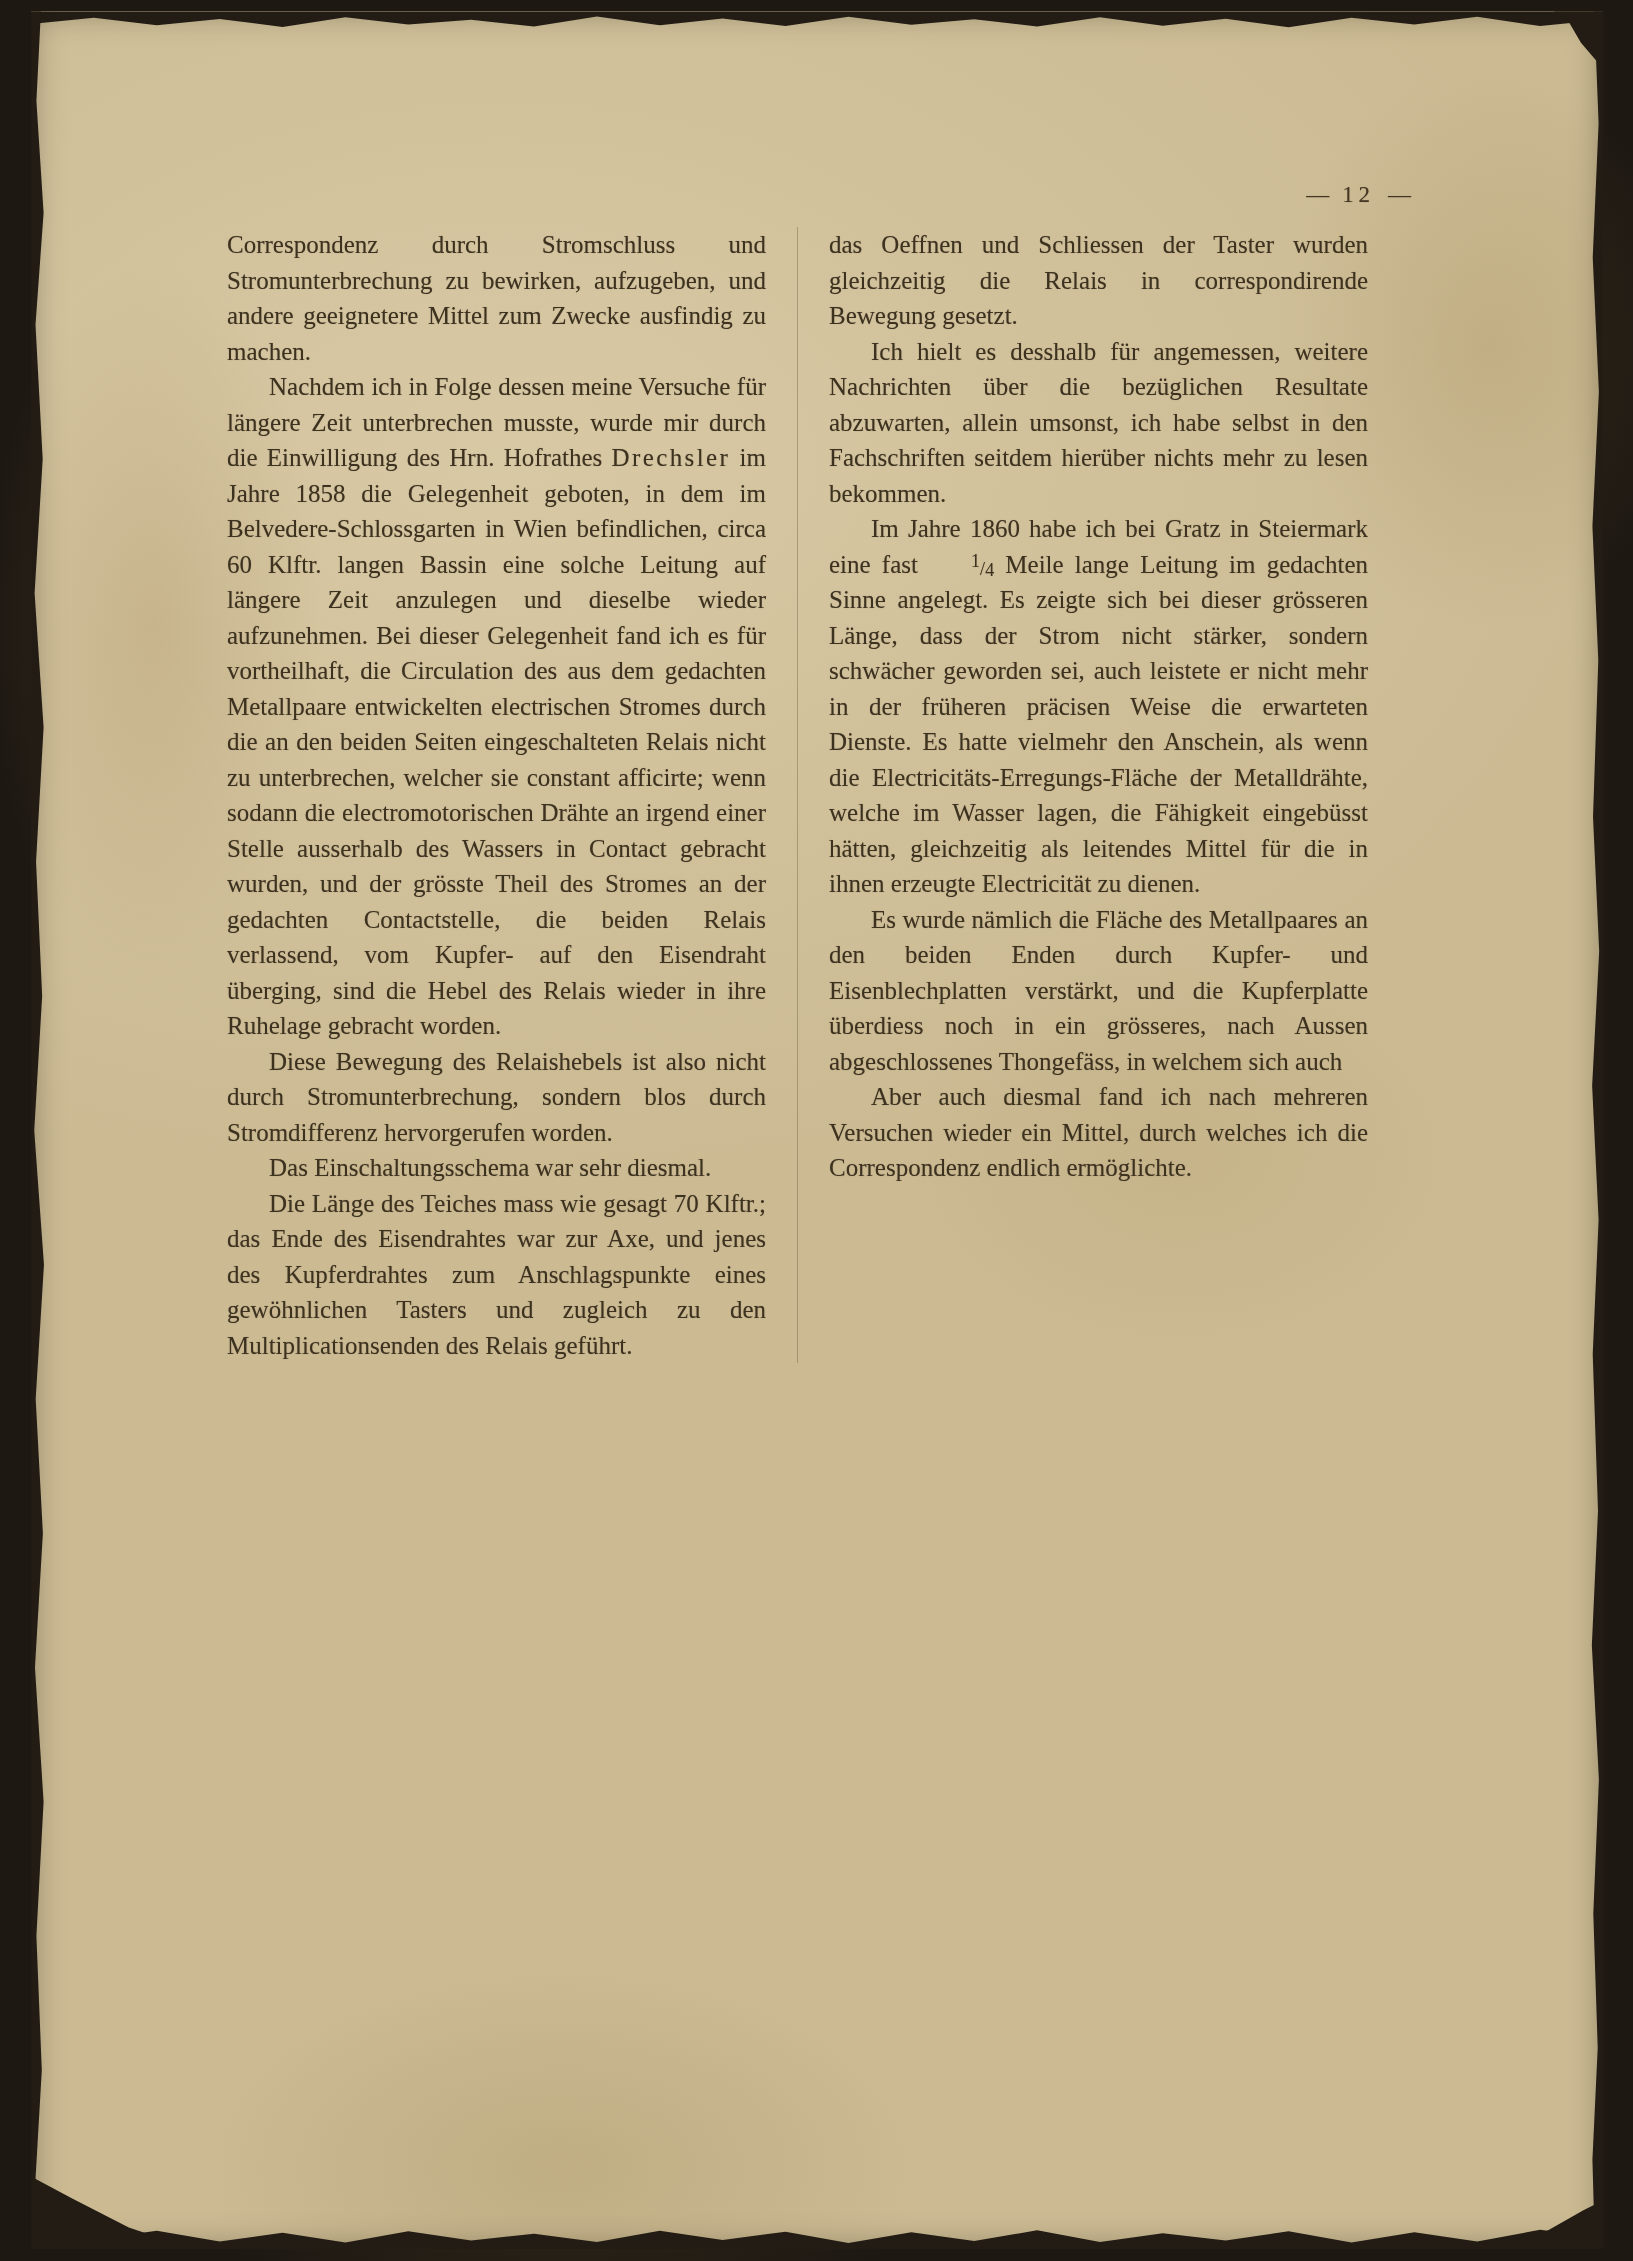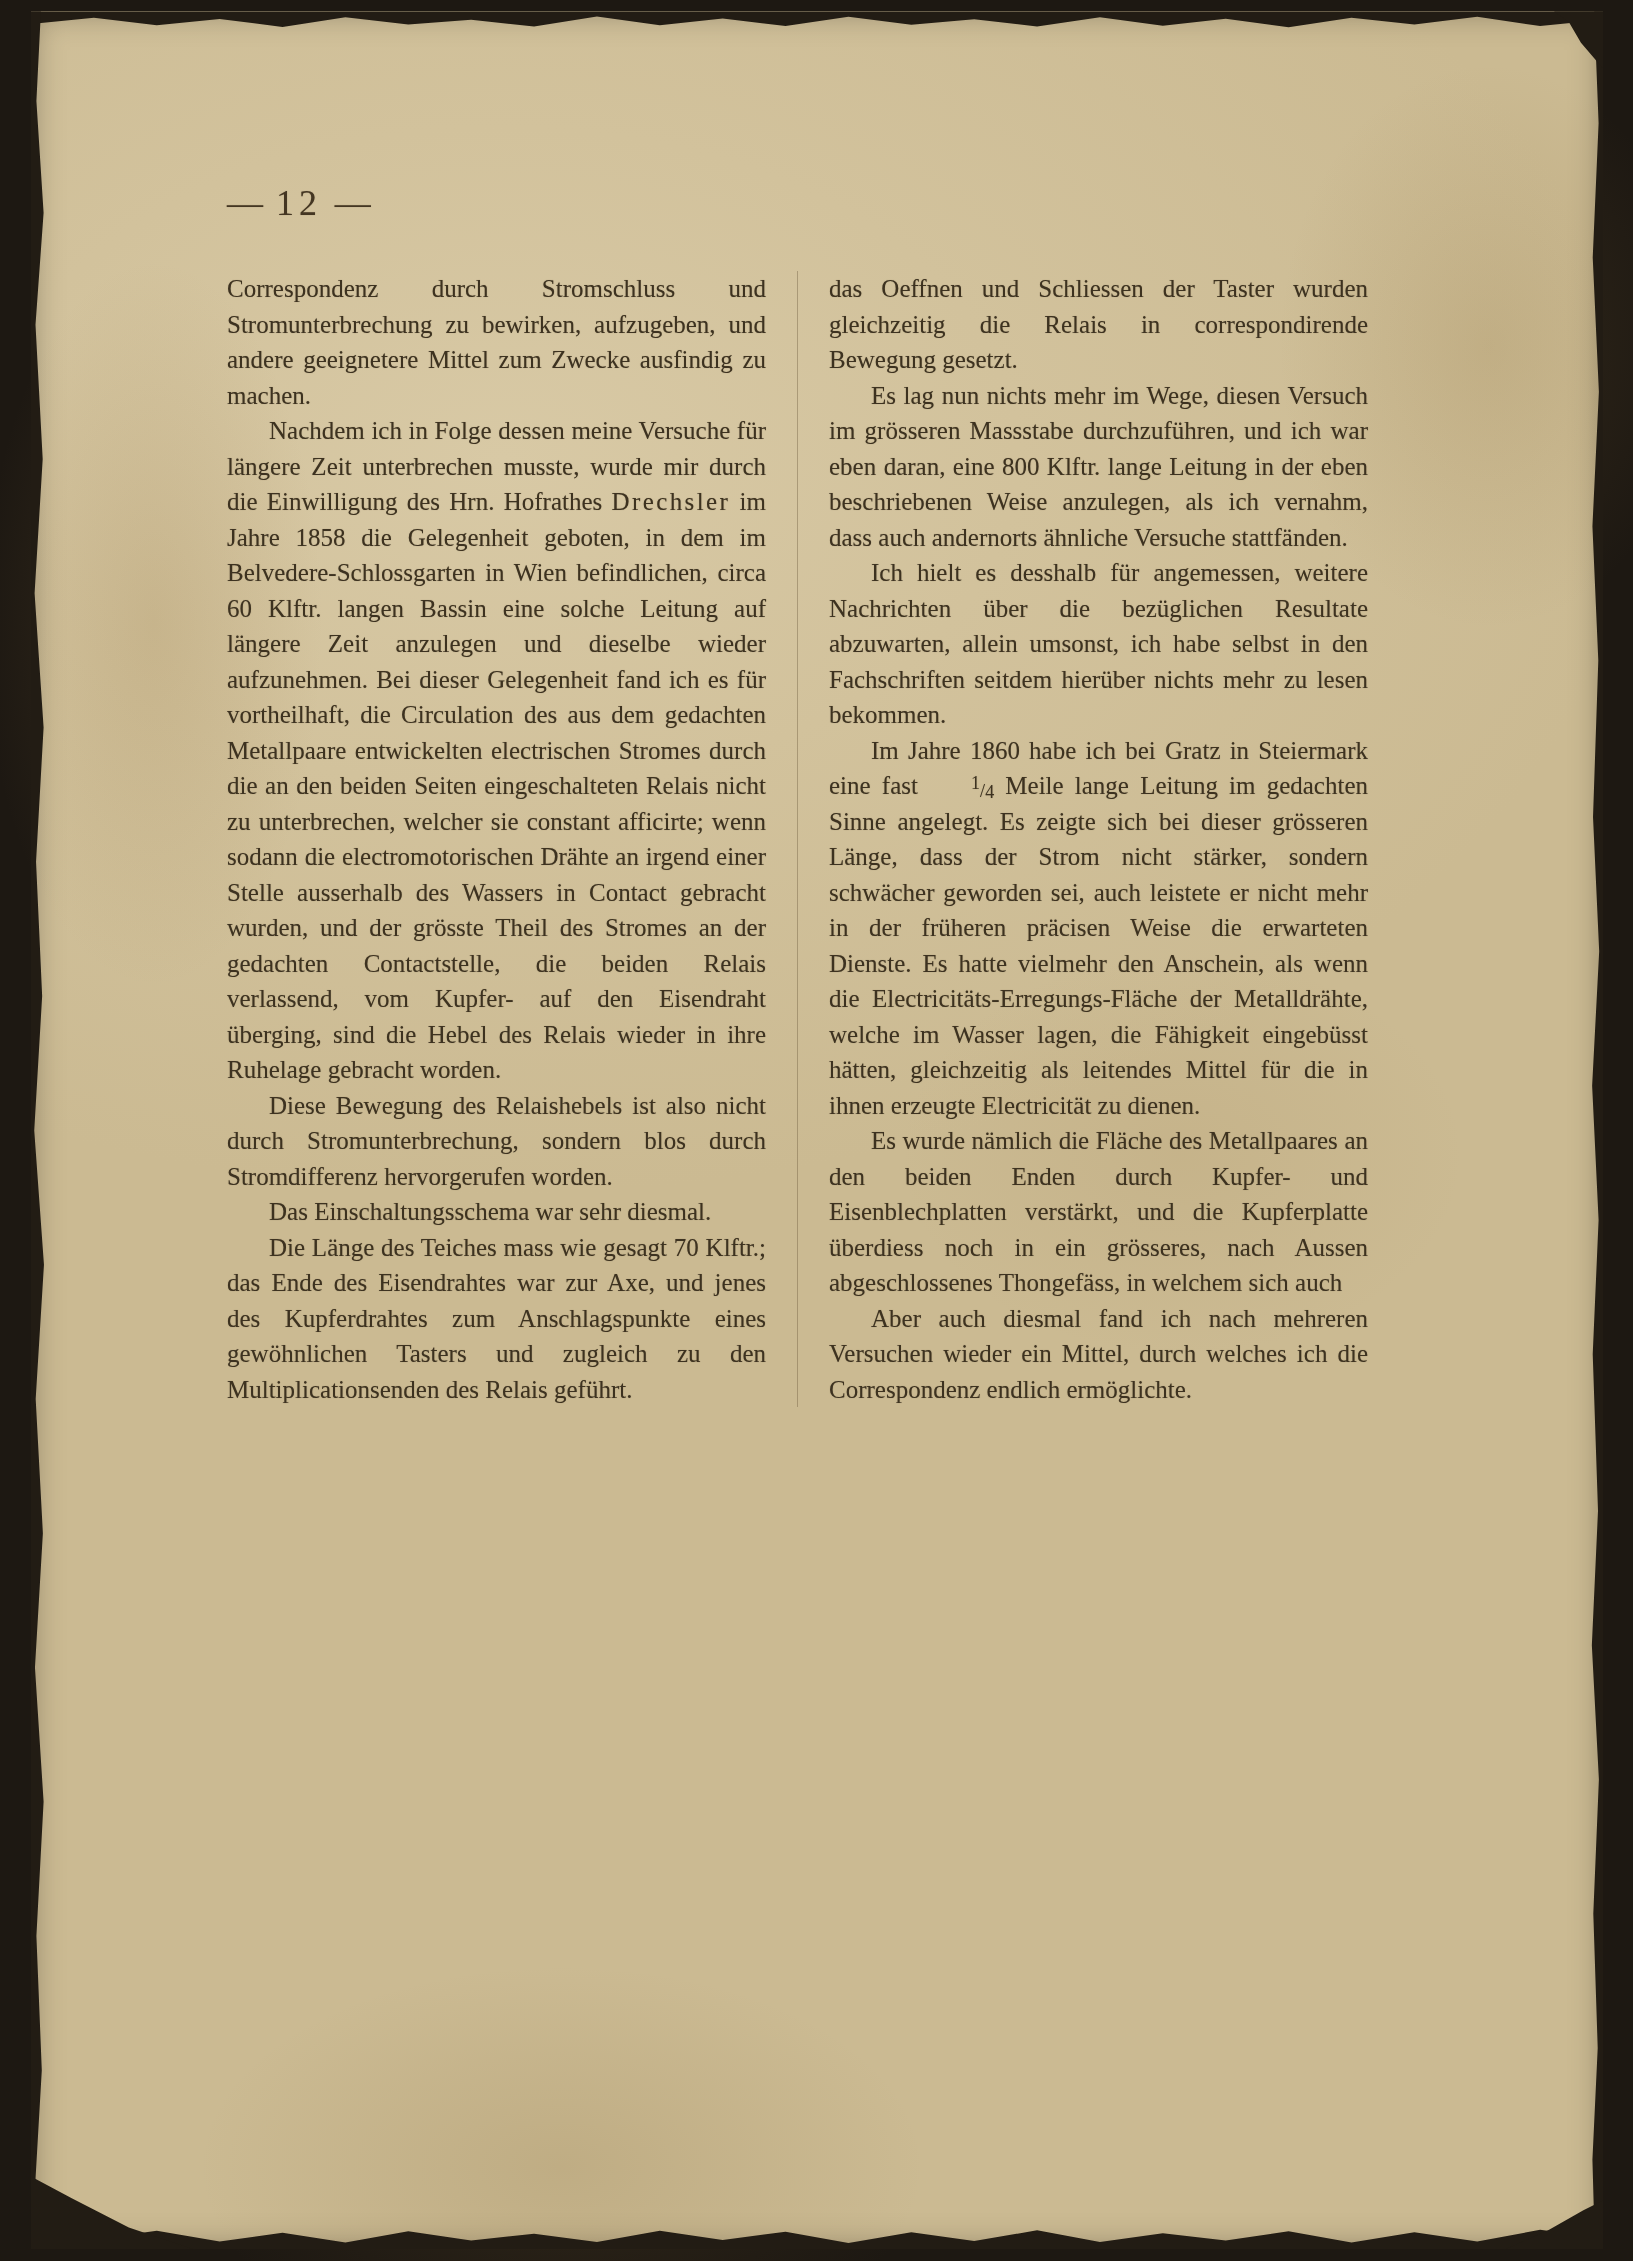--- a/index.html
+++ b/index.html
@@ -100,25 +100,25 @@
 
   
   .content {
     position: absolute;
     left: 196px;
     top: 171px;
     width: 1184px;
   }
 
   .folio {
-    text-align: left;
-    font-size: 36px;
+    text-align: right;
+    font-size: 23px;
     color: #443622;
     letter-spacing: 4.9px;
-    margin-bottom: 47px;
+    margin-bottom: 19px;
     font-family: "Liberation Serif", serif;
   }
   .folio .dash { letter-spacing: 0; }
   .folio .num { font-weight: 500; margin: 0 13px; }
 
   .columns {
     display: flex;
     gap: 0;
   }
   .col {
@@ -189,21 +189,20 @@
       <div class="col left">
         <p class="noindent">Correspondenz durch Stromschluss und Stromunterbrechung zu bewirken, aufzugeben, und andere geeignetere Mittel zum Zwecke ausfindig zu machen.</p>
         <p>Nachdem ich in Folge dessen meine Versuche für längere Zeit unterbrechen musste, wurde mir durch die Einwilligung des Hrn. Hofrathes <span class="spaced">Drechsler</span> im Jahre 1858 die Gelegenheit geboten, in dem im Belvedere-Schlossgarten in Wien befind­lichen, circa 60 Klftr. langen Bassin eine solche Leitung auf längere Zeit anzulegen und dieselbe wieder aufzunehmen. Bei dieser Gelegenheit fand ich es für vortheil­haft, die Circulation des aus dem gedach­ten Metallpaare entwickelten electrischen Stromes durch die an den beiden Seiten eingeschalteten Relais nicht zu unter­brechen, welcher sie constant afficirte; wenn sodann die electromotorischen Drähte an irgend einer Stelle ausserhalb des Wassers in Contact gebracht wurden, und der grösste Theil des Stromes an der gedachten Contactstelle, die beiden Relais verlassend, vom Kupfer- auf den Eisen­draht überging, sind die Hebel des Relais wieder in ihre Ruhelage gebracht worden.</p>
         <p>Diese Bewegung des Relaishebels ist also nicht durch Stromunterbrechung, sondern blos durch Stromdifferenz hervorgerufen worden.</p>
         <p>Das Einschaltungsschema war sehr diesmal.</p>
         <p>Die Länge des Teiches mass wie gesagt 70 Klftr.; das Ende des Eisendrahtes war zur Axe, und jenes des Kupferdrahtes zum Anschlagspunkte eines gewöhnlichen Tasters und zugleich zu den Multiplicationsenden des Relais geführt.</p>
       </div>
 
       <div class="col right">
         <p class="noindent">das Oeffnen und Schliessen der Taster wurden gleichzeitig die Relais in correspondirende Bewegung gesetzt.</p>
-        <p>Es lag nun nichts mehr im Wege, diesen Versuch im grösseren Massstabe durchzuführen, und ich war eben daran, eine 800 Klftr. lange Leitung in der eben beschriebenen Weise anzulegen, als ich vernahm, dass auch andernorts ähnliche Versuche stattfänden.</p>
         <p>Ich hielt es desshalb für angemessen, weitere Nachrichten über die bezüglichen Resultate abzuwarten, allein umsonst, ich habe selbst in den Fachschriften seitdem hierüber nichts mehr zu lesen bekommen.</p>
         <p>Im Jahre 1860 habe ich bei Gratz in Steiermark eine fast <span class="frac"><sup>1</sup>/<sub>4</sub></span> Meile lange Leitung im gedachten Sinne angelegt. Es zeigte sich bei dieser grösseren Länge, dass der Strom nicht stärker, sondern schwächer geworden sei, auch leistete er nicht mehr in der früheren präcisen Weise die erwarteten Dienste. Es hatte vielmehr den Anschein, als wenn die Electricitäts-Erregungs-Fläche der Metalldrähte, welche im Wasser lagen, die Fähigkeit eingebüsst hätten, gleichzeitig als leitendes Mittel für die in ihnen erzeugte Electricität zu dienen.</p>
         <p>Es wurde nämlich die Fläche des Metallpaares an den beiden Enden durch Kupfer- und Eisenblechplatten verstärkt, und die Kupferplatte überdiess noch in ein grösseres, nach Aussen abgeschlossenes Thongefäss, in welchem sich auch</p>
         <p>Aber auch diesmal fand ich nach mehreren Versuchen wieder ein Mittel, durch welches ich die Correspondenz endlich ermöglichte.</p>
       </div>
 
     </div>
   </div>
 </div>
 

